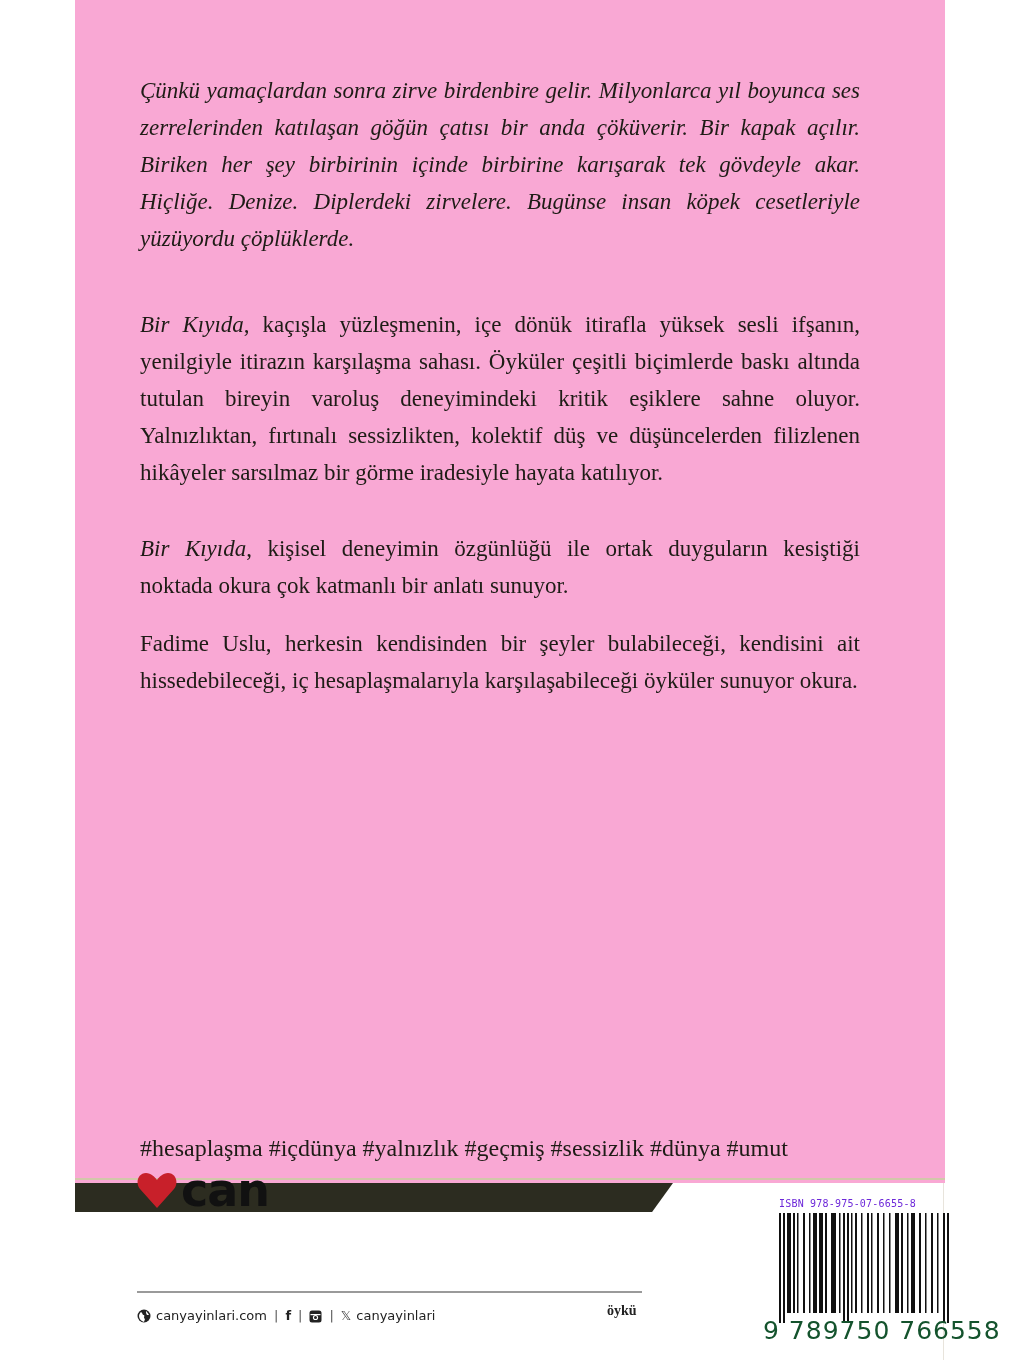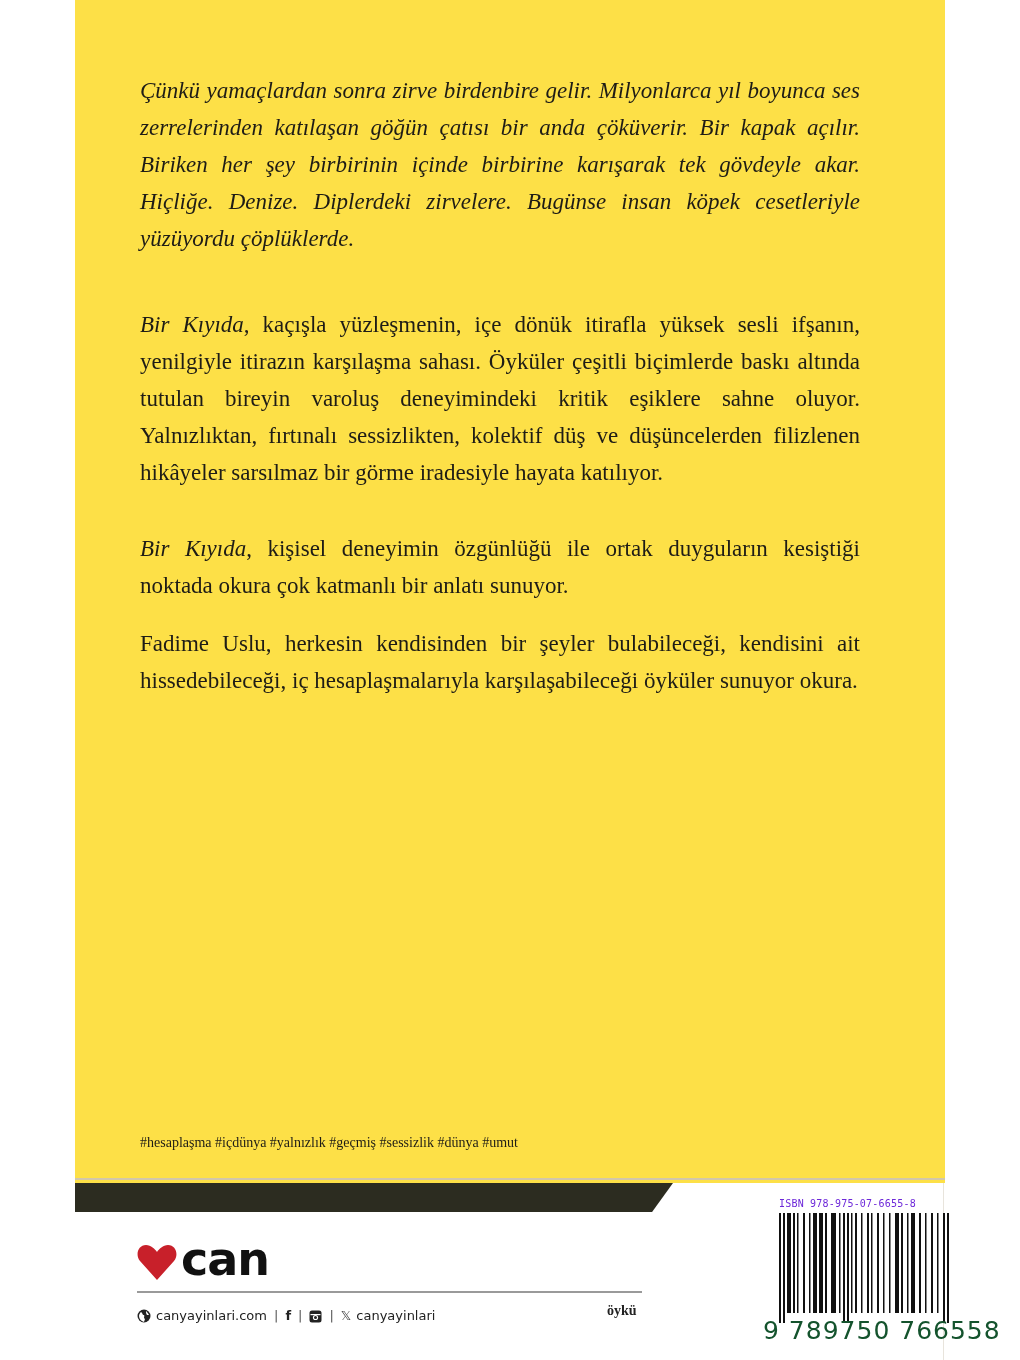--- a/index.html
+++ b/index.html
@@ -7,21 +7,21 @@
     width: 1020px; height: 1360px; background: #ffffff;
     position: relative; overflow: hidden;
     font-family: "Liberation Serif", "DejaVu Serif", serif;
   }
   .cover {
     position: absolute; left: 75px; top: 0; width: 870px; height: 1360px;
     background: #ffffff;
   }
   .tan {
     position: absolute; left: 0; top: 0; width: 870px; height: 1183px;
-    background: #fde047;
+    background: #f9a8d4;
   }
   .tan-line {
     position: absolute; left: 0; top: 1178px; width: 870px; height: 2px;
     background: #d2c7aa;
   }
   .dark-band {
     position: absolute; left: 0; top: 1183px; width: 598px; height: 29px;
     background: #2c2c20;
     clip-path: polygon(0 0, 100% 0, 96.5% 100%, 0 100%);
   }
@@ -33,26 +33,26 @@
     position: absolute; left: 65px; width: 720px;
     color: #1e1c16; font-size: 23px; line-height: 37px;
     text-align: justify; margin: 0;
   }
   .italic { font-style: italic; }
   .quote { top: 72px; font-size: 23px; }
   .para1 { top: 306px; }
   .para2 { top: 530px; }
   .para3 { top: 625px; }
   .hashtags {
-    position: absolute; left: 65px; top: 1135px; font-size: 14px;
+    position: absolute; left: 65px; top: 1135px; font-size: 24px;
     color: #1e1c16; white-space: nowrap; margin: 0;
   }
   .logo {
-    position: absolute; left: 62px; top: 1237px; height: 44px;
-    display: flex; align-items: flex-end;
+    position: absolute; left: 62px; top: 1168px; height: 44px;
+    display: flex; align-items: center;
   }
   .logo-text {
     font-family: "DejaVu Sans", sans-serif; font-weight: bold;
     font-size: 46px; letter-spacing: -1px; color: #111111; margin-left: 4px;
     line-height: 44px;
   }
   .divider {
     position: absolute; left: 62px; top: 1291px; width: 505px; height: 2px;
     background: #9a9a9a;
   }

